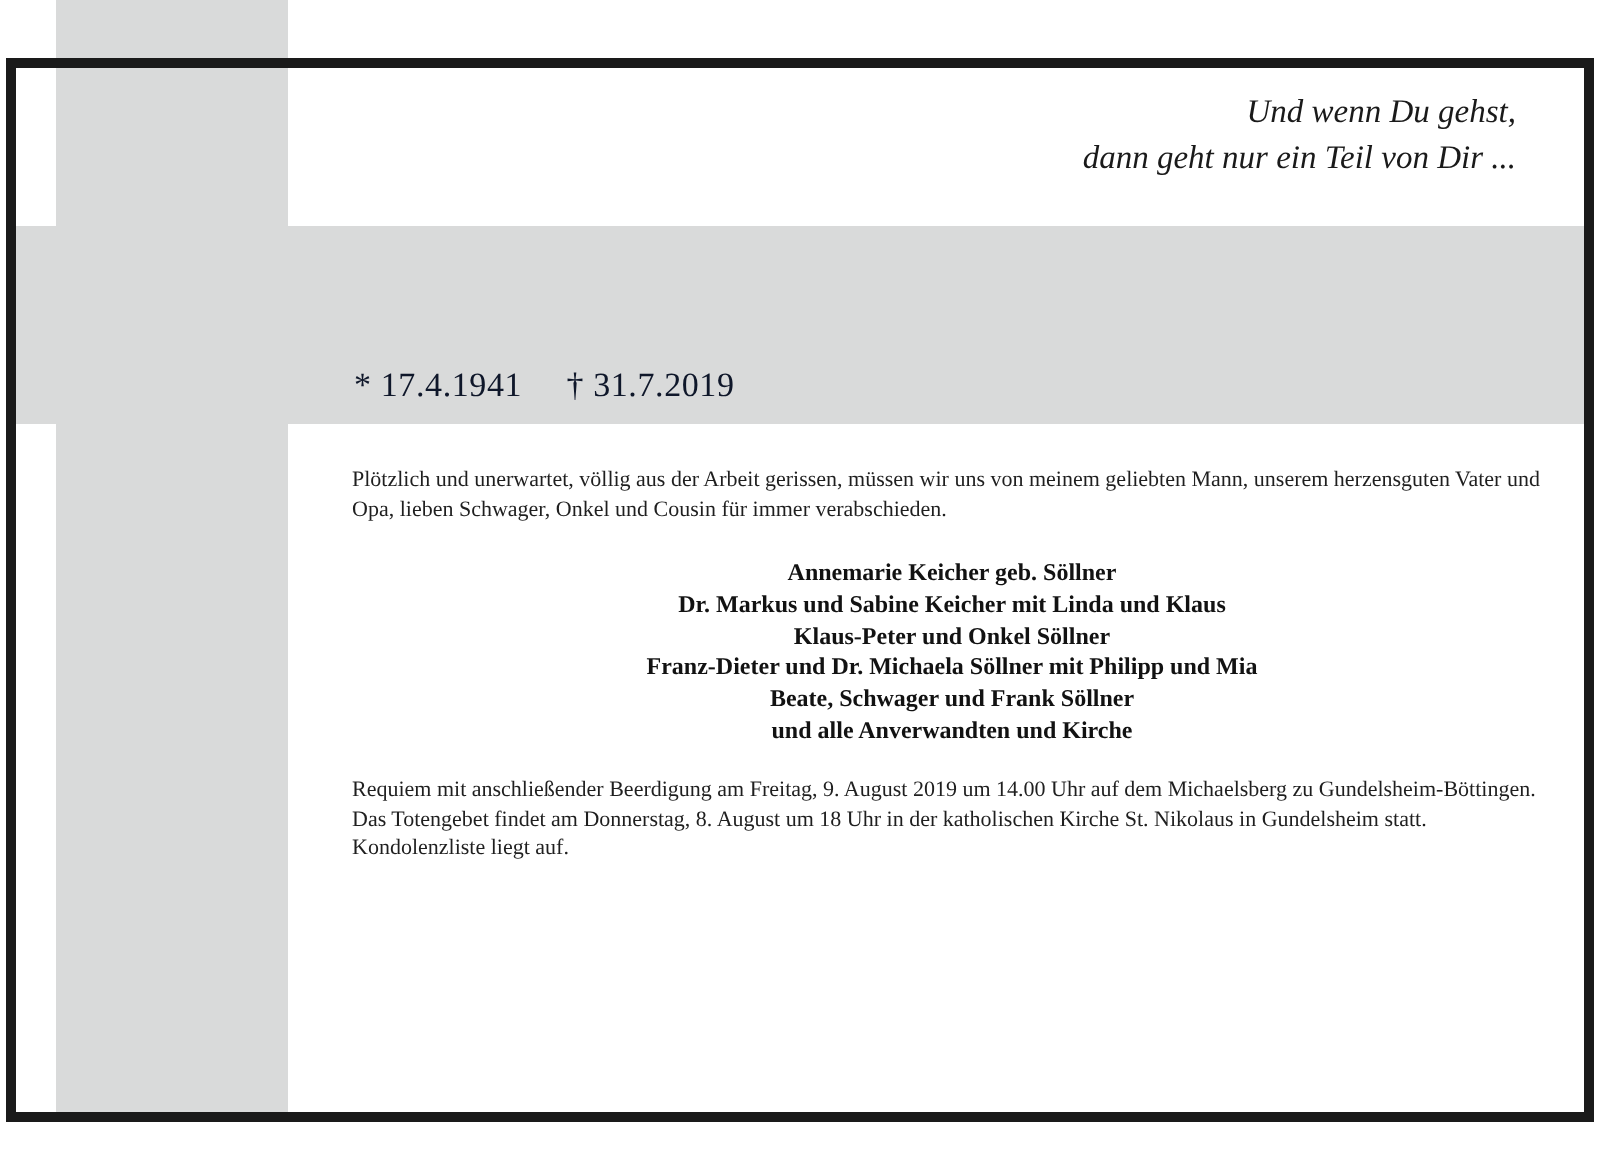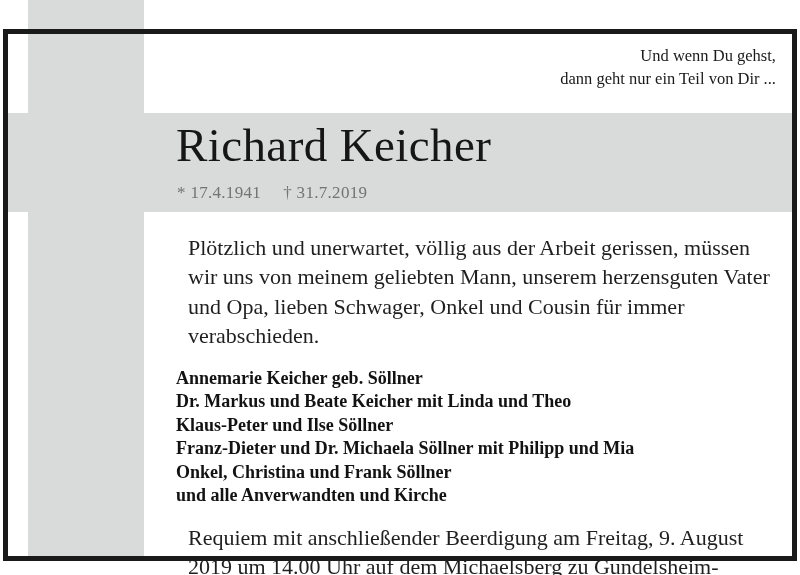--- a/index.html
+++ b/index.html
@@ -52,23 +52,24 @@
   .content {
     position: absolute;
     left: 0;
     top: 0;
     width: 800px;
     height: 575px;
   }
 
   .quote {
     position: absolute;
-    right: 24px;
+    right: 42px;
     top: 44px;
     text-align: right;
+    font-style: italic;
     font-size: 16.5px;
     line-height: 1.42;
     color: #1a1a1a;
     white-space: pre-line;
   }
 
   .deceased-name {
     position: absolute;
     left: 176px;
     top: 122px;
@@ -77,49 +78,50 @@
     letter-spacing: 0.4px;
     color: #161616;
   }
 
   .life-dates {
     position: absolute;
     left: 177px;
     top: 183px;
     font-size: 17px;
     letter-spacing: 0.3px;
-    color: #737373;
+    color: #0f172a;
   }
   .life-dates .sep {
     display: inline-block;
     width: 13px;
   }
 
   .body-block {
     position: absolute;
     left: 176px;
     top: 233px;
     width: 600px;
   }
 
   .paragraph {
-    font-size: 22px;
+    font-size: 11px;
     line-height: 1.33;
-    margin: 0 0 17px 12px;
+    margin: 0 0 17px 0;
     color: #1f1f1f;
   }
 
   .survivors {
     margin: 0 0 15px 0;
     padding: 0;
     list-style: none;
     font-weight: bold;
-    font-size: 18px;
+    font-size: 12px;
     line-height: 1.305;
     color: #121212;
+    text-align: center;
   }
   .survivors li {
     margin: 0;
     padding: 0;
   }
 </style>
 </head>
 <body>
 
 <div id="notice">
@@ -130,40 +132,39 @@
   <div class="frame-top"></div>
   <div class="frame-bottom"></div>
   <div class="frame-left"></div>
   <div class="frame-right"></div>
 
   <div class="content">
 
     <div class="quote">Und wenn Du gehst,
 dann geht nur ein Teil von Dir ...</div>
 
-    <div class="deceased-name">Richard Keicher</div>
 
     <div class="life-dates">
       <span>*</span>
       <span>17.4.1941</span>
       <span class="sep"></span>
       <span>†</span>
       <span>31.7.2019</span>
     </div>
 
     <div class="body-block">
 
       <p class="paragraph">Plötzlich und unerwartet, völlig aus der Arbeit gerissen, müssen wir uns von meinem geliebten Mann, unserem herzensguten Vater und Opa, lieben Schwager, Onkel und Cousin für immer verabschieden.</p>
 
       <ul class="survivors">
         <li>Annemarie Keicher geb. Söllner</li>
-        <li>Dr. Markus und Beate Keicher mit Linda und Theo</li>
-        <li>Klaus-Peter und Ilse Söllner</li>
+        <li>Dr. Markus und Sabine Keicher mit Linda und Klaus</li>
+        <li>Klaus-Peter und Onkel Söllner</li>
         <li>Franz-Dieter und Dr. Michaela Söllner mit Philipp und Mia</li>
-        <li>Onkel, Christina und Frank Söllner</li>
+        <li>Beate, Schwager und Frank Söllner</li>
         <li>und alle Anverwandten und Kirche</li>
       </ul>
 
       <p class="paragraph">Requiem mit anschließender Beerdigung am Freitag, 9. August 2019 um 14.00 Uhr auf dem Michaelsberg zu Gundelsheim-Böttingen. Das Totengebet findet am Donnerstag, 8. August um 18 Uhr in der katholischen Kirche St. Nikolaus in Gundelsheim statt. Kondolenzliste liegt auf.</p>
 
     </div>
   </div>
 </div>
 
 </body></html>

